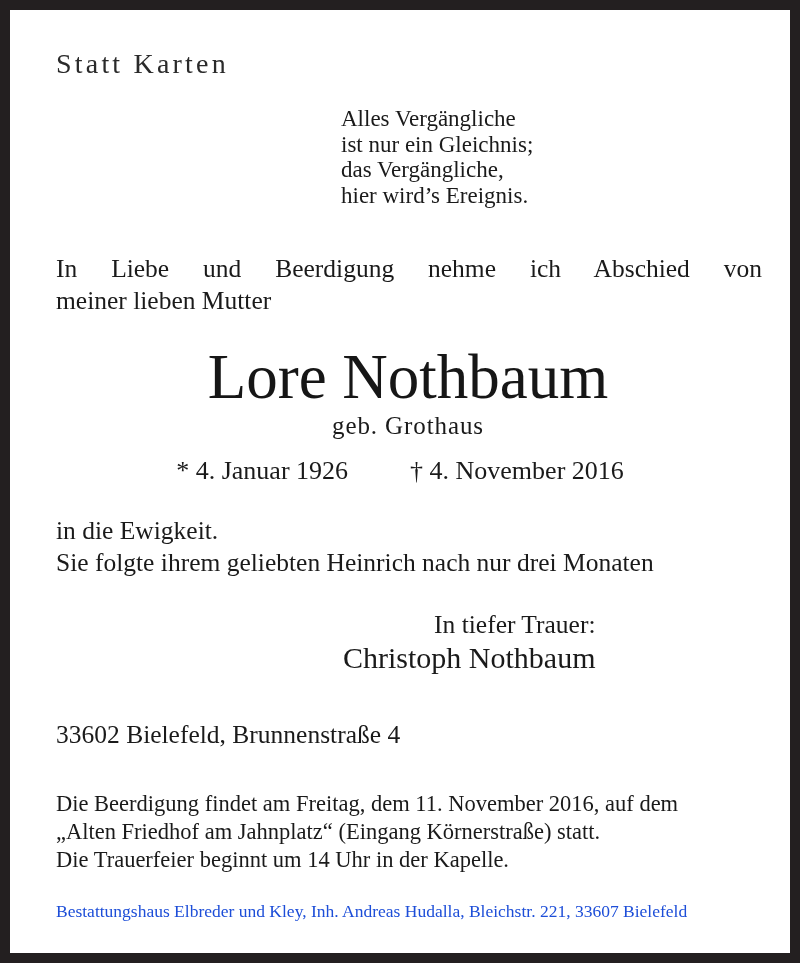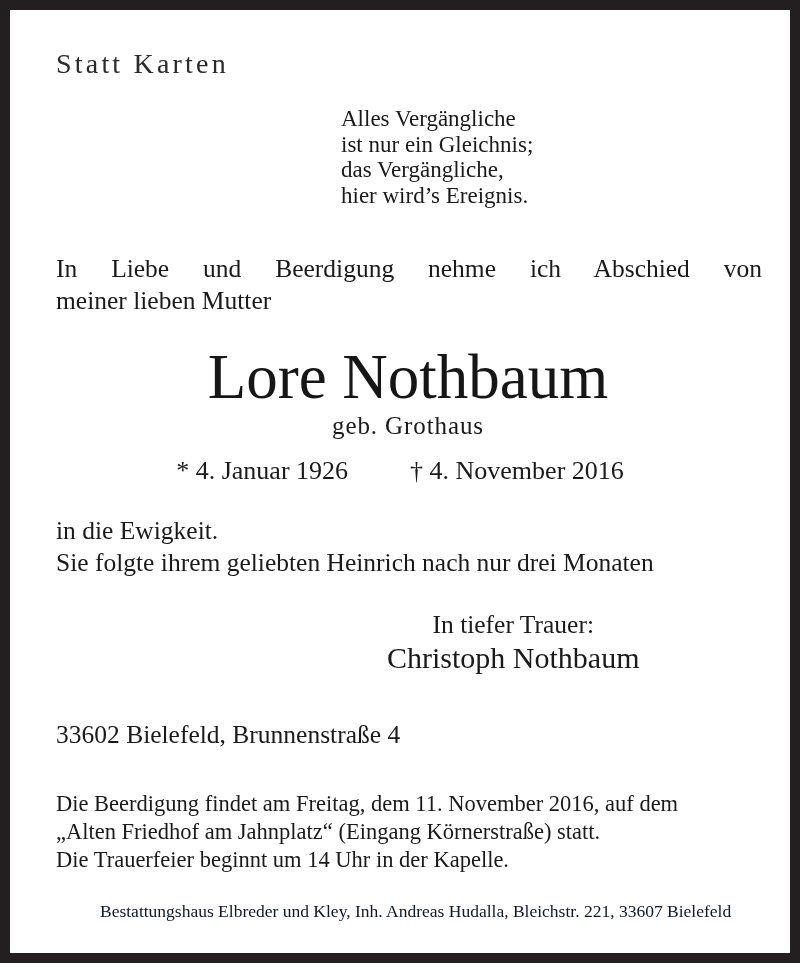--- a/index.html
+++ b/index.html
@@ -122,22 +122,21 @@
     line-height: 32px;
     color: #1a1a1a;
   }
   .remembrance div { white-space: nowrap; }
 
   
   .mourners {
     position: absolute;
     left: 333px;
     top: 600px;
-    text-align: center;
-    margin-left: 44px;
+    text-align: right;
   }
   .mourners-label {
     font-size: 25.5px;
     line-height: 30px;
     white-space: nowrap;
   }
   .mourner-name {
     font-size: 30px;
     line-height: 36px;
     white-space: nowrap;
@@ -165,23 +164,22 @@
   }
   .details div { white-space: nowrap; }
 
   
   .undertaker {
     position: absolute;
     left: 46px;
     top: 890px;
     font-size: 17.5px;
     line-height: 22px;
-    color: #0f172a;
-    white-space: nowrap;
-    margin-left: 44px;
+    color: #1d4ed8;
+    white-space: nowrap;
   }
 </style>
 </head>
 <body>
 
 <div class="page">
   <div class="inner">
 
     <div class="statt-karten">Statt Karten</div>
 

